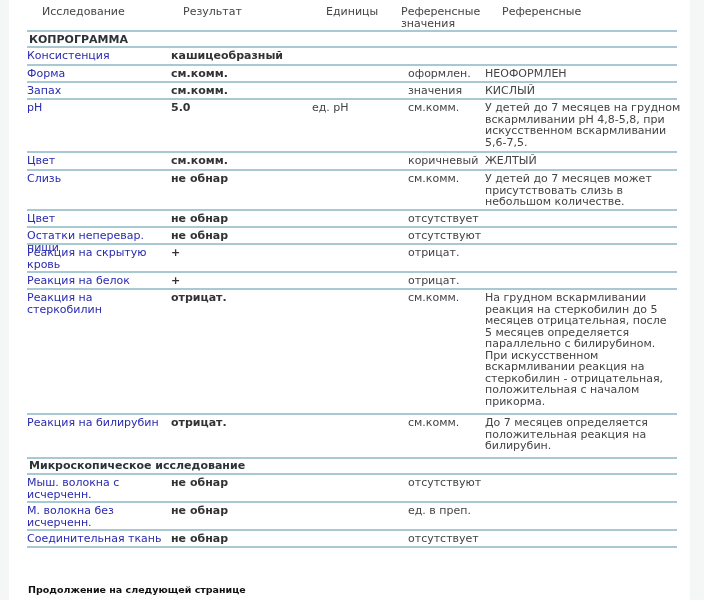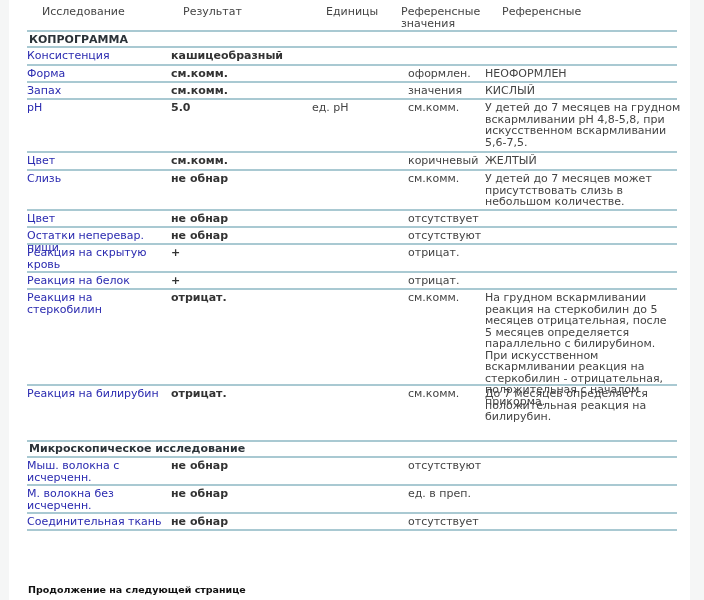--- a/index.html
+++ b/index.html
@@ -90,27 +90,27 @@
   <div class="row" style="height:28px">
     <div class="cell c-name">Реакция на скрытую кровь</div>
     <div class="cell c-res">+</div>
     <div class="cell c-ref">отрицат.</div>
   </div>
   <div class="row" style="height:17px">
     <div class="cell c-name">Реакция на белок</div>
     <div class="cell c-res">+</div>
     <div class="cell c-ref">отрицат.</div>
   </div>
-  <div class="row" style="height:96px">
+  <div class="row" style="height:125px">
     <div class="cell c-name">Реакция на стеркобилин</div>
     <div class="cell c-res">отрицат.</div>
     <div class="cell c-ref">см.комм.</div>
     <div class="cell c-com" style="width:190px">На грудном вскармливании реакция на стеркобилин до 5 месяцев отрицательная, после 5 месяцев определяется параллельно с билирубином. При искусственном вскармливании реакция на стеркобилин - отрицательная, положительная с началом прикорма.</div>
   </div>
-  <div class="row" style="height:56px">
+  <div class="row" style="height:44px">
     <div class="cell c-name">Реакция на билирубин</div>
     <div class="cell c-res">отрицат.</div>
     <div class="cell c-ref">см.комм.</div>
     <div class="cell c-com" style="width:180px">До 7 месяцев определяется положительная реакция на билирубин.</div>
   </div>
 
   <div class="row section" style="height:16px">
     <div class="cell" style="top:1px">Микроскопическое исследование</div>
   </div>
 

